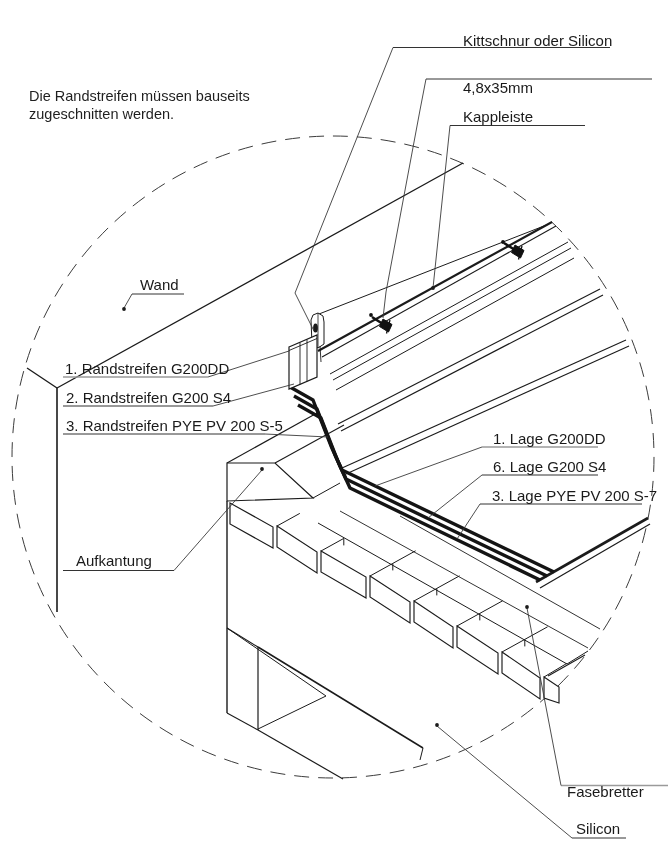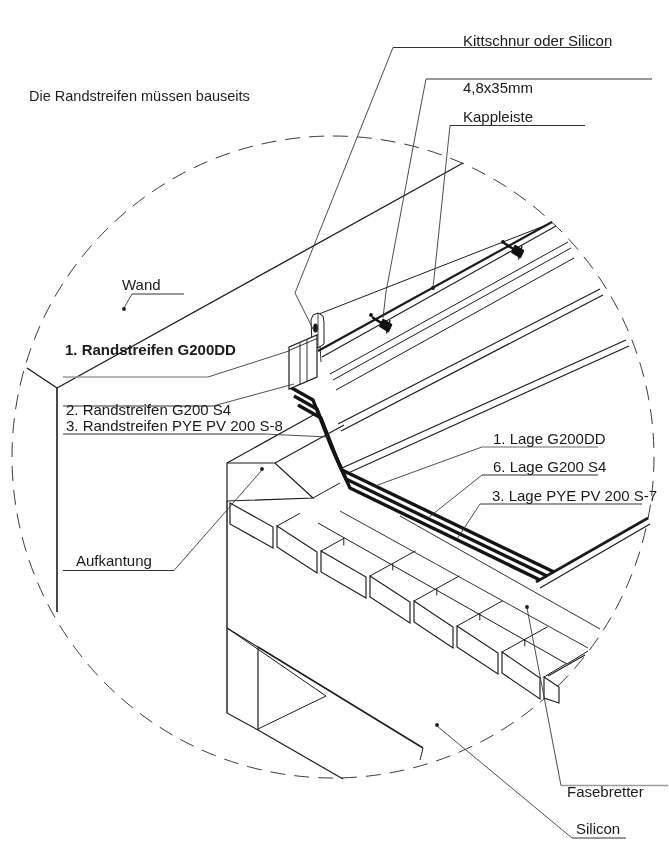--- a/index.html
+++ b/index.html
@@ -170,29 +170,30 @@
     <circle cx="124" cy="309" r="1.9"></circle>
     <circle cx="433" cy="288" r="1.9"></circle>
     <circle cx="262" cy="469" r="1.9"></circle>
     <circle cx="527" cy="607" r="1.9"></circle>
     <circle cx="437" cy="725" r="1.9"></circle>
   </g>
 </svg>
 
 <div class="note" style="left:29px;top:51px;margin-top:36px;">
   <div>Die Randstreifen müssen bauseits</div>
+  <div>zugeschnitten werden.</div>
 </div>
 
 <div class="lbl" style="left:463px;top:33px;">Kittschnur oder Silicon</div>
 <div class="lbl" style="left:463px;top:80px;">4,8x35mm</div>
 <div class="lbl" style="left:463px;top:109px;">Kappleiste</div>
-<div class="lbl" style="left:122px;top:277px;">Wand</div>
-<div class="lbl" style="left:65px;top:342px;font-weight:bold;">1. Randstreifen G200DD</div>
-<div class="lbl" style="left:66px;top:390px;margin-top:12px;">2. Randstreifen G200 S4</div>
-<div class="lbl" style="left:66px;top:418px;">3. Randstreifen PYE PV 200 S-8</div>
+<div class="lbl" style="left:140px;top:277px;">Wand</div>
+<div class="lbl" style="left:65px;top:361px;">1. Randstreifen G200DD</div>
+<div class="lbl" style="left:66px;top:390px;">2. Randstreifen G200 S4</div>
+<div class="lbl" style="left:66px;top:418px;">3. Randstreifen PYE PV 200 S-5</div>
 <div class="lbl" style="left:493px;top:431px;">1. Lage G200DD</div>
 <div class="lbl" style="left:493px;top:459px;">6. Lage G200 S4</div>
 <div class="lbl" style="left:492px;top:488px;">3. Lage PYE PV 200 S-7</div>
 <div class="lbl" style="left:76px;top:553px;">Aufkantung</div>
 <div class="lbl" style="left:567px;top:784px;">Fasebretter</div>
 <div class="lbl" style="left:576px;top:821px;">Silicon</div>
 
 </div>
 
 </body></html>

